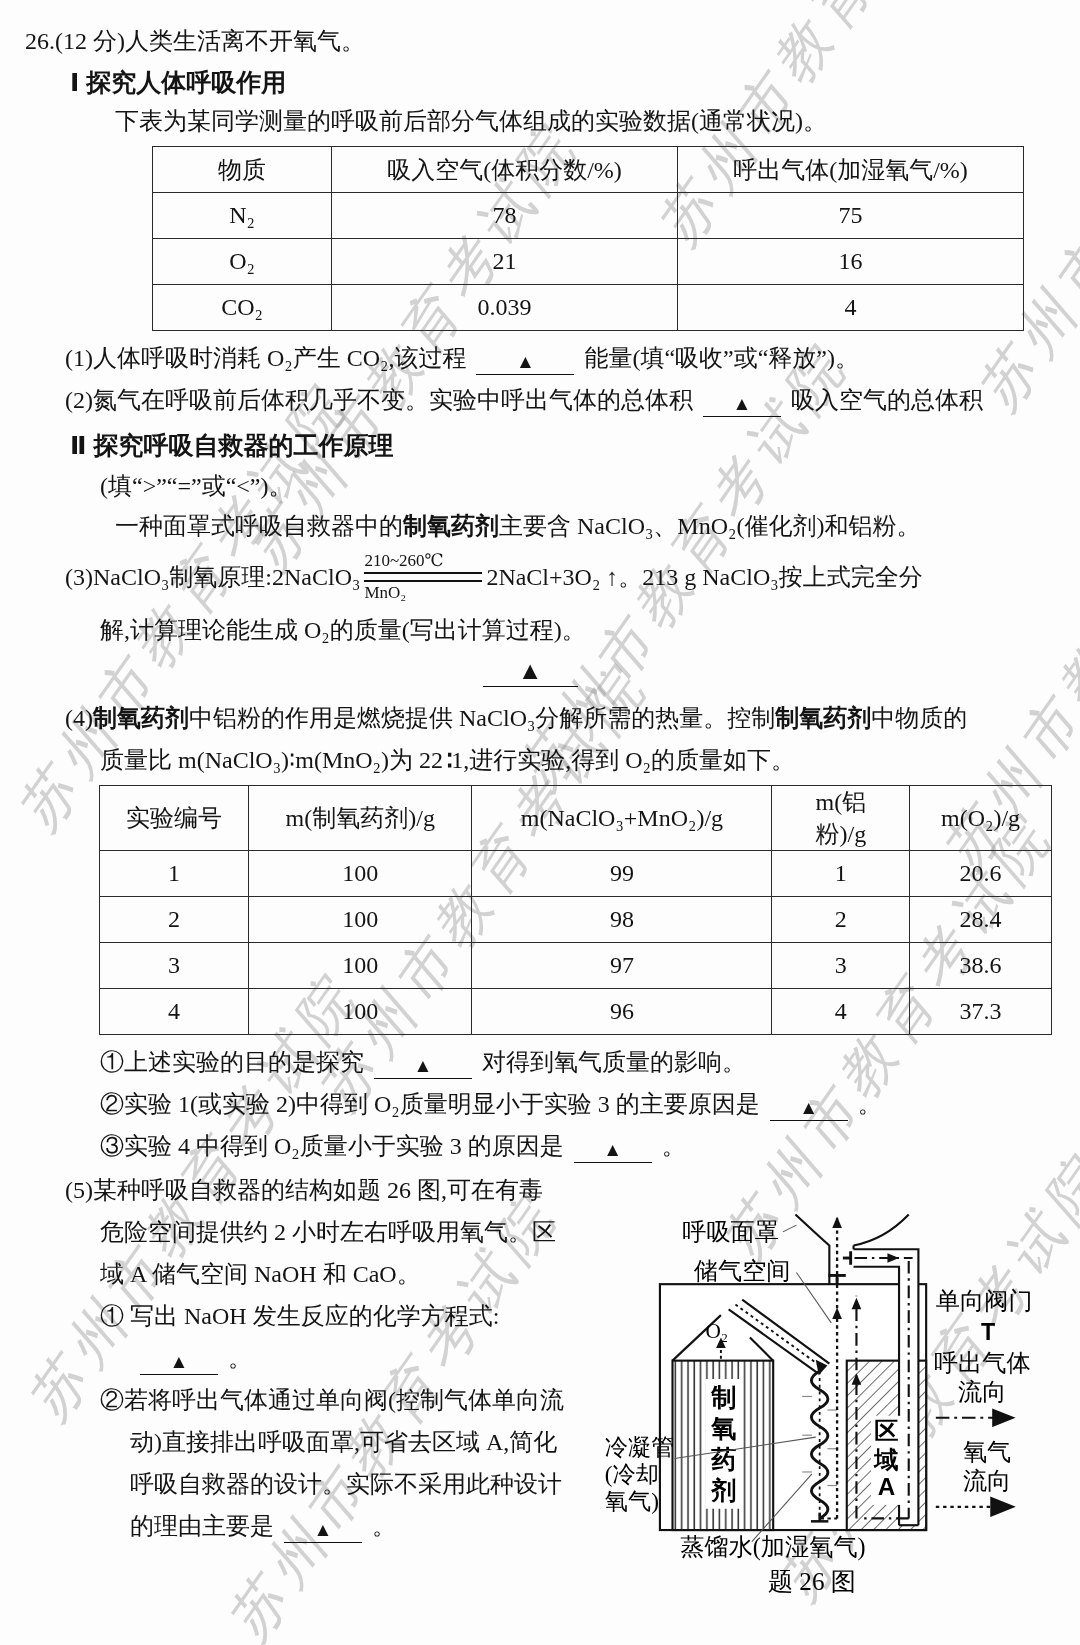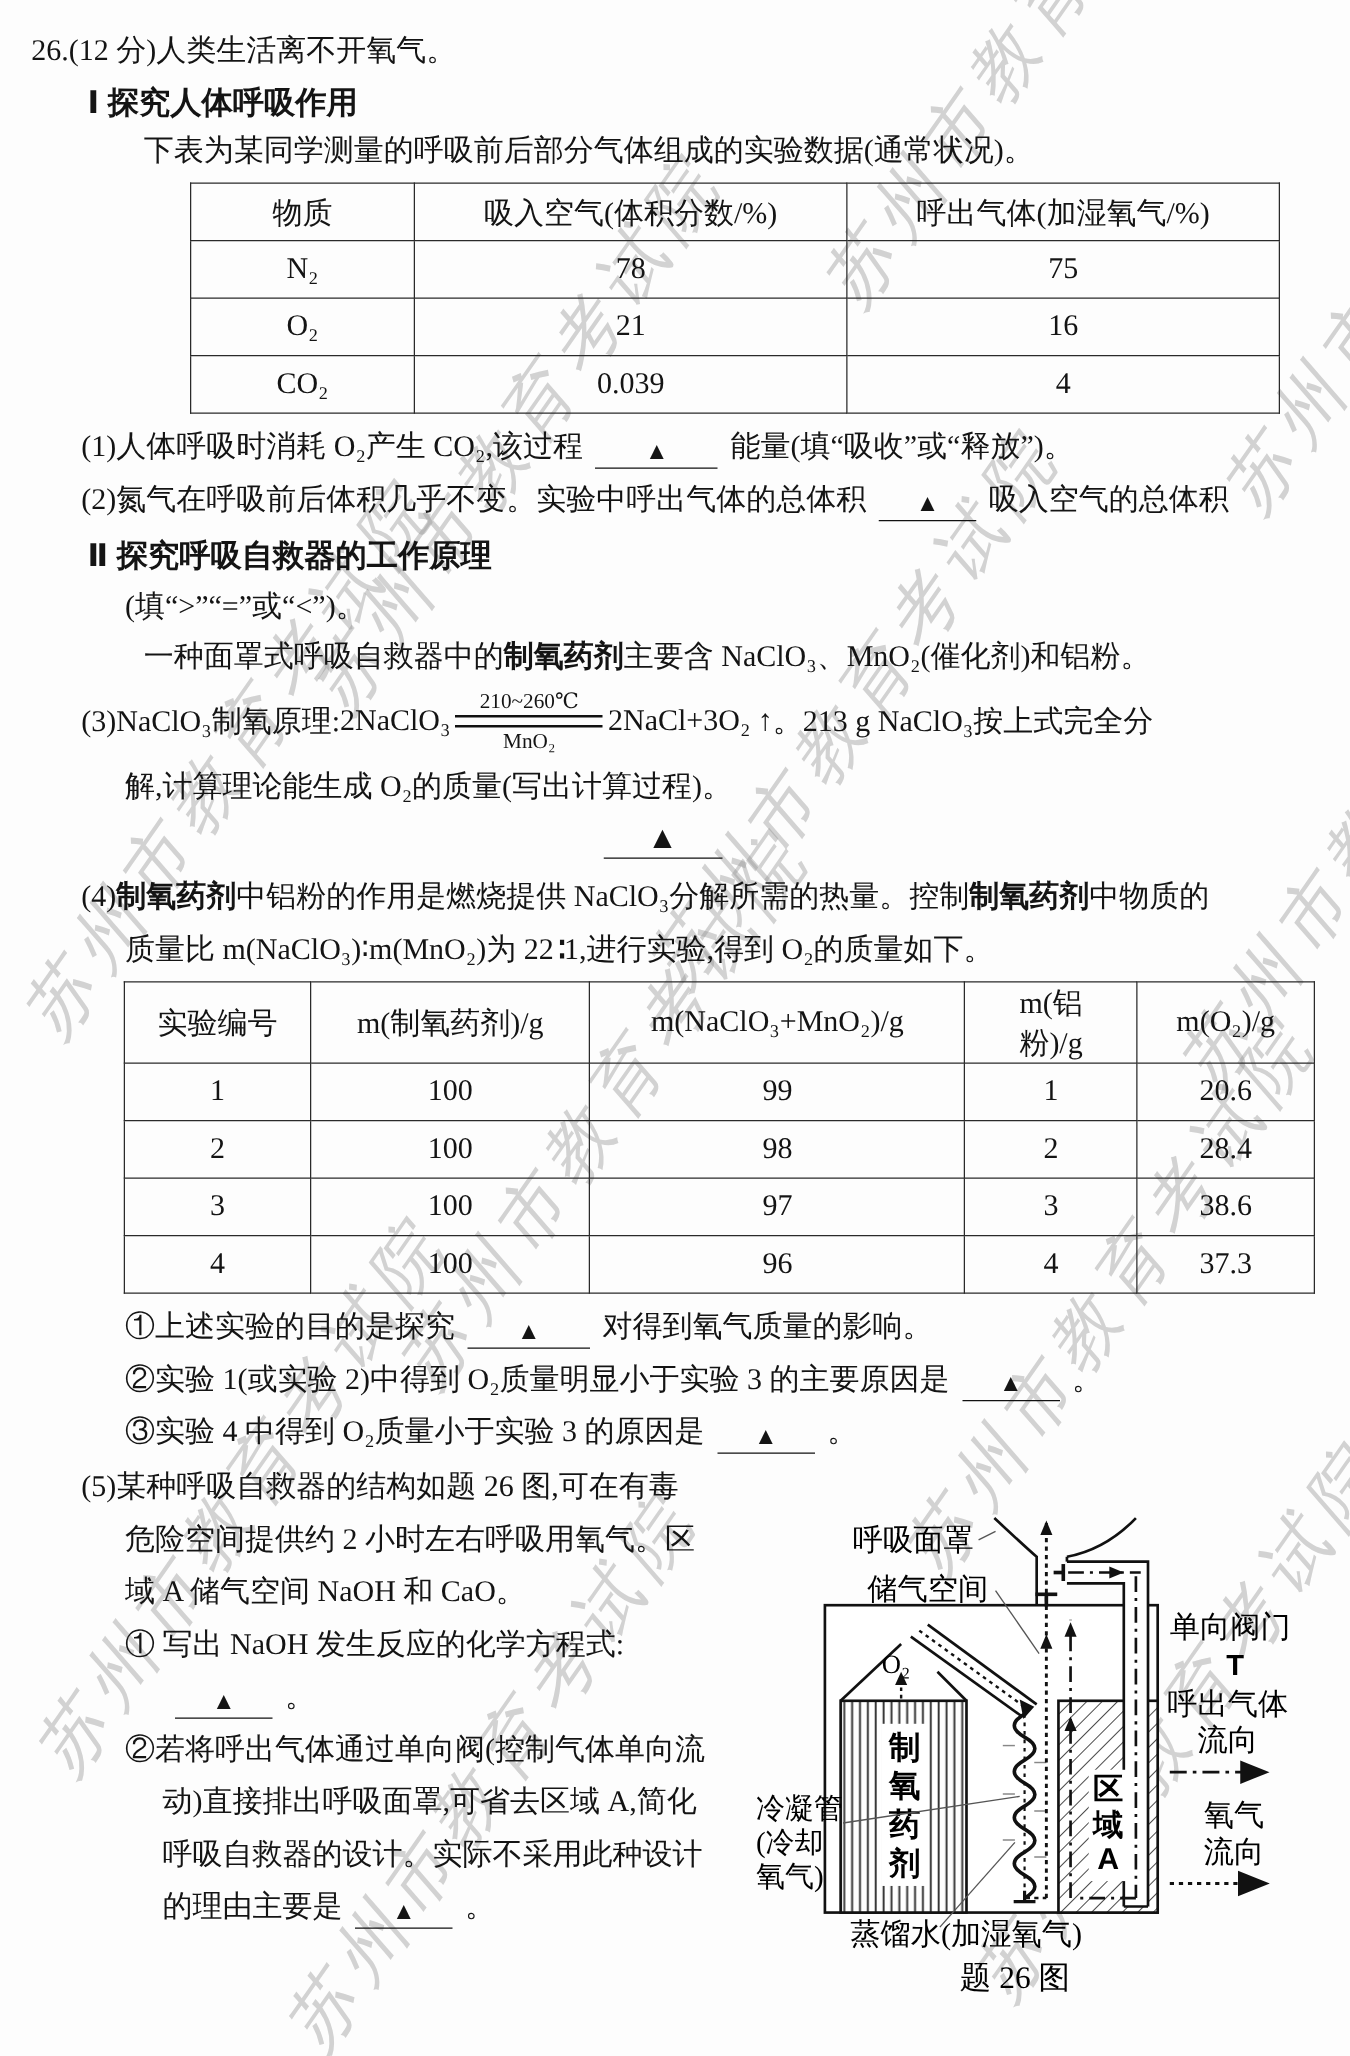--- a/index.html
+++ b/index.html
@@ -27,21 +27,21 @@
   td,th{border:1.7px solid #2a2a2a;text-align:center;vertical-align:middle;
     font-size:24px;font-weight:400;padding:0 20px;}
   .t1{margin:6px 0 0 127px;}
   .t1 td,.t1 th{height:45px;}
   .t1 .c0{width:138px}.t1 .c1{width:305px}.t1 .c2{width:305px}
   .t2{margin:4px 0 0 74px;}
   .t2 td,.t2 th{height:45px;}
   .t2 .c0{width:136px}.t2 .c1{width:226px}.t2 .c2{width:278px}.t2 .c3{width:112px}.t2 .c4{width:108px}
   
   .eqwrap{display:flex;align-items:center;height:64px;margin-left:40px;font-size:24px;white-space:nowrap;}
-  .eq-cond{display:inline-flex;flex-direction:column;align-items:center;margin:0 4px;}
+  .eq-cond{display:inline-flex;flex-direction:column;align-items:flex-start;margin:0 4px;}
   .eq-cond .sm{font-size:17px;line-height:20px;}
   .eq-dline{width:118px;height:6px;border-top:2px solid #111;border-bottom:2px solid #111;margin:1px 0;}
   
   .row5{display:flex;margin-top:2px;}
   .col5-left{width:600px;}
   .col5-right{width:455px;margin-top:-24px;}
   
   .wm{position:absolute;font-family:"DejaVu Serif",serif;font-style:italic;
     font-size:56px;letter-spacing:10px;color:rgba(145,145,145,0.40);
     transform:rotate(-55deg);white-space:nowrap;pointer-events:none;z-index:0;}

